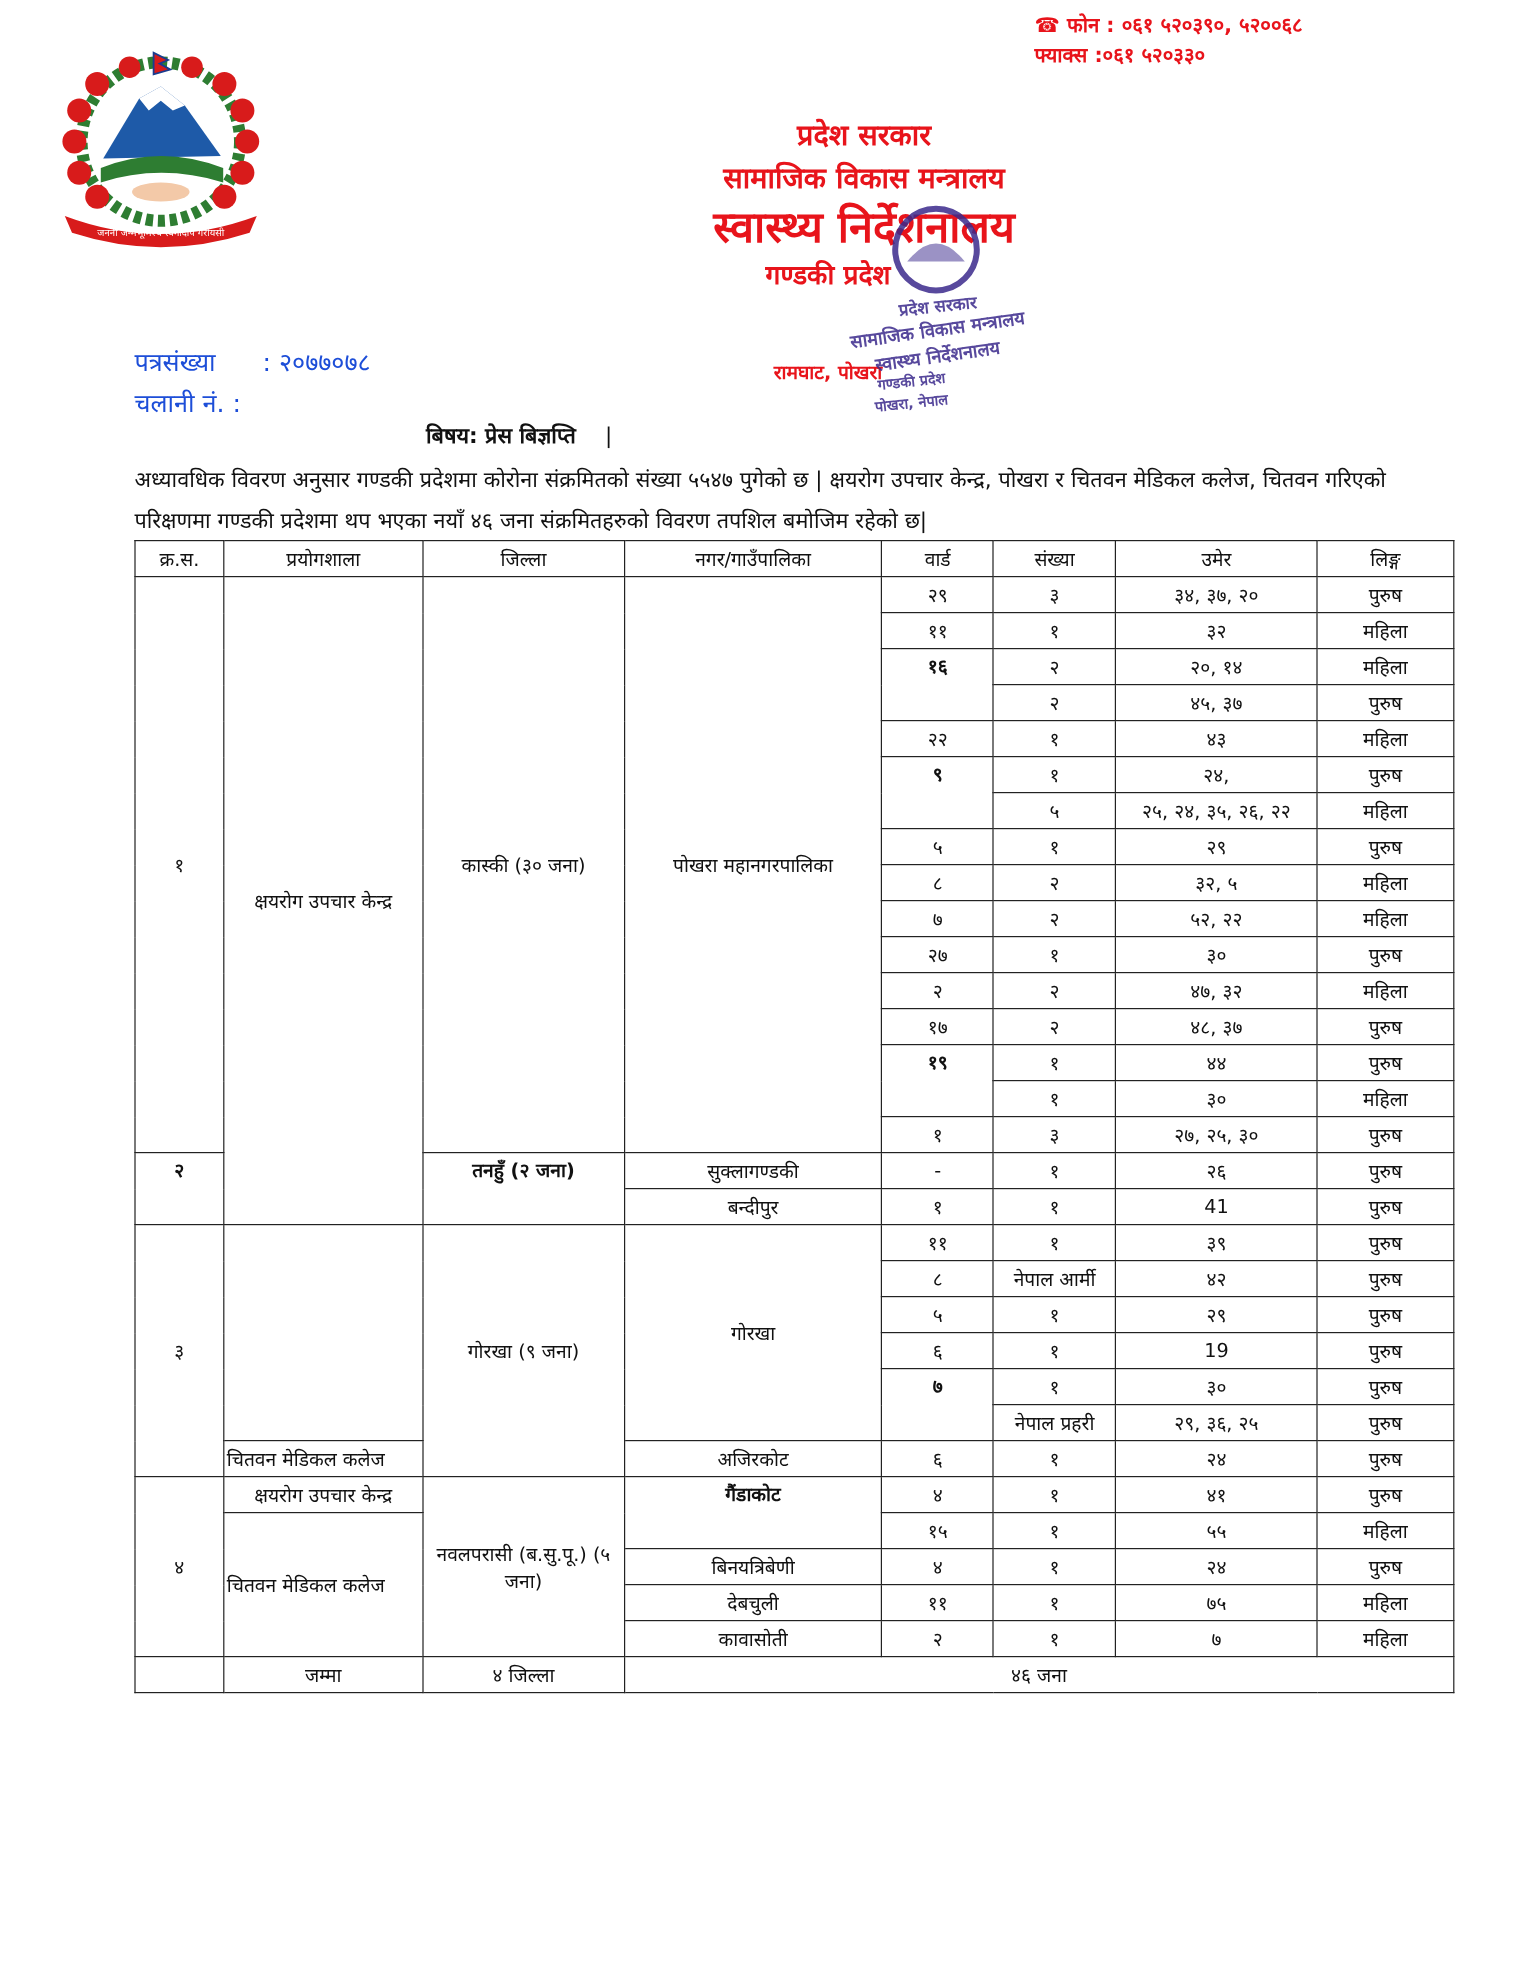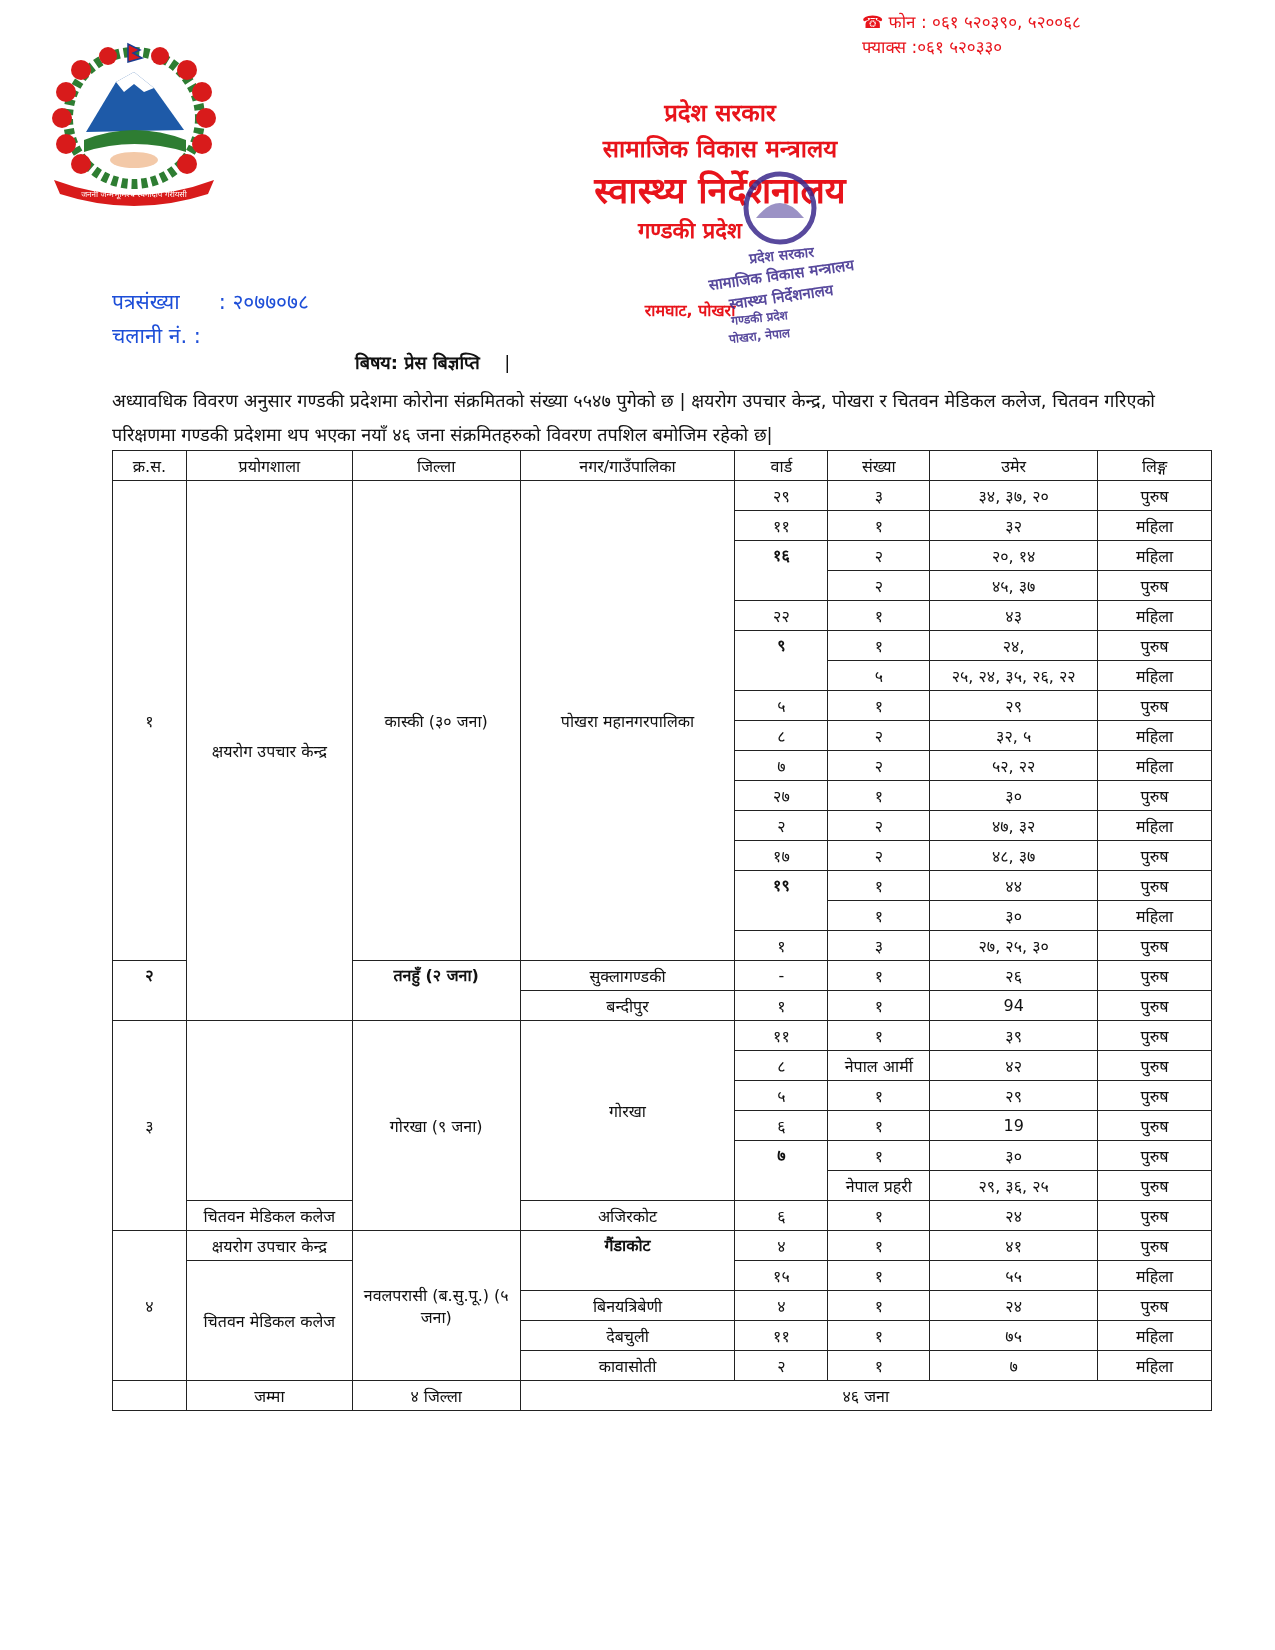--- a/index.html
+++ b/index.html
@@ -1,38 +1,38 @@
 <!DOCTYPE html>
 <html><head>
 <meta charset="utf-8">
 <style>
   html, body { margin:0; padding:0; background:#ffffff; }
   body { width:1275px; height:1650px; position:relative; overflow:hidden;
          font-family:"DejaVu Sans","Liberation Sans",sans-serif; color:#111; }
-  #contact { position:absolute; left:862px; top:10px; font-size:17px; font-weight:normal; line-height:25px; color:#e8141b; }
+  #contact { position:absolute; left:862px; top:10px; font-size:17px; font-weight:bold; line-height:25px; color:#e8141b; }
   #contact .row { white-space:nowrap; }
   #logo { position:absolute; left:36px; top:40px; width:196px; height:170px; }
   #office { position:absolute; left:560px; top:95px; width:320px; text-align:center; color:#e8141b; font-weight:bold; }
   #office .l1 { font-size:24px; line-height:36px; }
   #office .l2 { font-size:24px; line-height:36px; }
   #office .l3 { font-size:36px; line-height:48px; }
   #office .l4 { font-size:22px; line-height:32px; margin-right:60px; }
   #office .l5 { font-size:16px; line-height:32px; margin-right:60px;margin-top:48px; }
   #stamp { position:absolute; left:700px; top:168px; width:160px; height:190px; }
   #ref { position:absolute; left:112px; top:285px; color:#1d4ed8; font-size:21px; line-height:34px; }
   #ref .lbl { display:inline-block; width:100px; }
   #subject { position:absolute; left:355px; top:350px; font-size:18px; font-weight:bold; }
   #subject .bar { font-weight:normal; margin-left:18px; }
   #para { position:absolute; left:112px; top:384px; width:1100px; font-size:18px; line-height:34px; }
   #para b { font-weight:normal; }
   table#cases { position:absolute; left:112px; top:450px; width:1100px; border-collapse:collapse; font-size:16px;border-radius:10px; }
   #cases td, #cases th { border:1.5px solid #222; text-align:center; vertical-align:middle; padding:0 2px; height:29px; font-weight:normal; }
   #cases th { height:29px; }
   #cases td.top { vertical-align:top; padding-top:3px;font-weight:bold; }
-  #cases td.left { text-align:center; }
+  #cases td.left { text-align:left; }
   #cases tr.total td { height:29px; }
 </style>
 </head>
 <body>
 
 <div id="contact">
   <div class="row">
     <span>☎</span>
     <span>फोन :</span>
     <span>०६१ ५२०३९०, ५२००६८</span>
@@ -233,21 +233,21 @@
       <td>सुक्लागण्डकी</td>
       <td>-</td>
       <td>१</td>
       <td>२६</td>
       <td>पुरुष</td>
     </tr>
     <tr>
       <td>बन्दीपुर</td>
       <td>१</td>
       <td>१</td>
-      <td>94</td>
+      <td>41</td>
       <td>पुरुष</td>
     </tr>
 
     <tr>
       <td rowspan="7">३</td>
       <td rowspan="6"></td>
       <td rowspan="7">गोरखा (९ जना)</td>
       <td rowspan="6">गोरखा</td>
       <td>११</td>
       <td>१</td>

